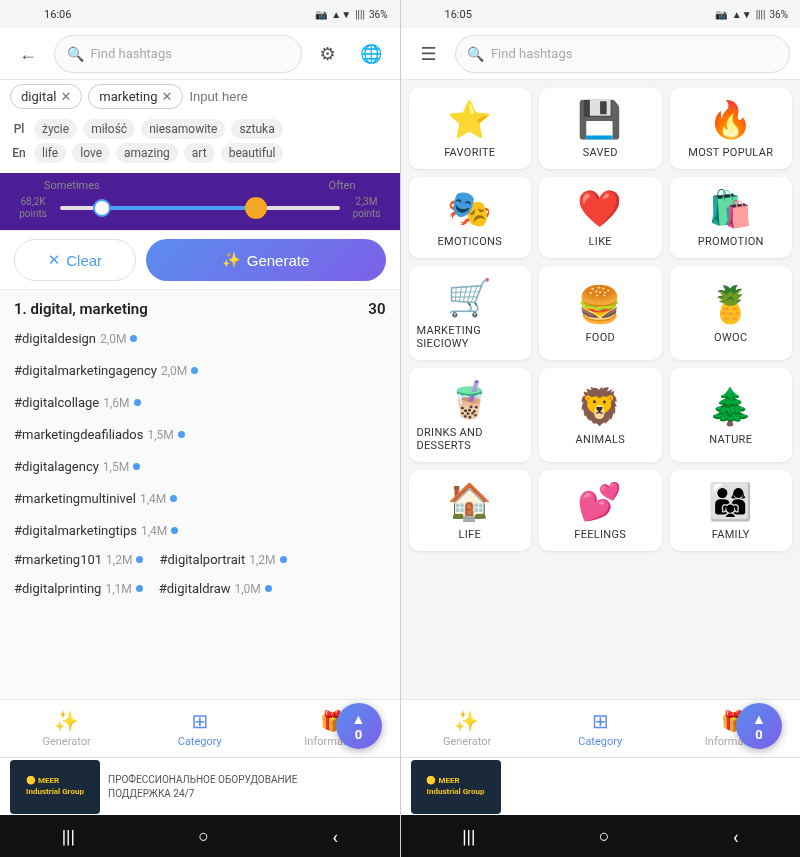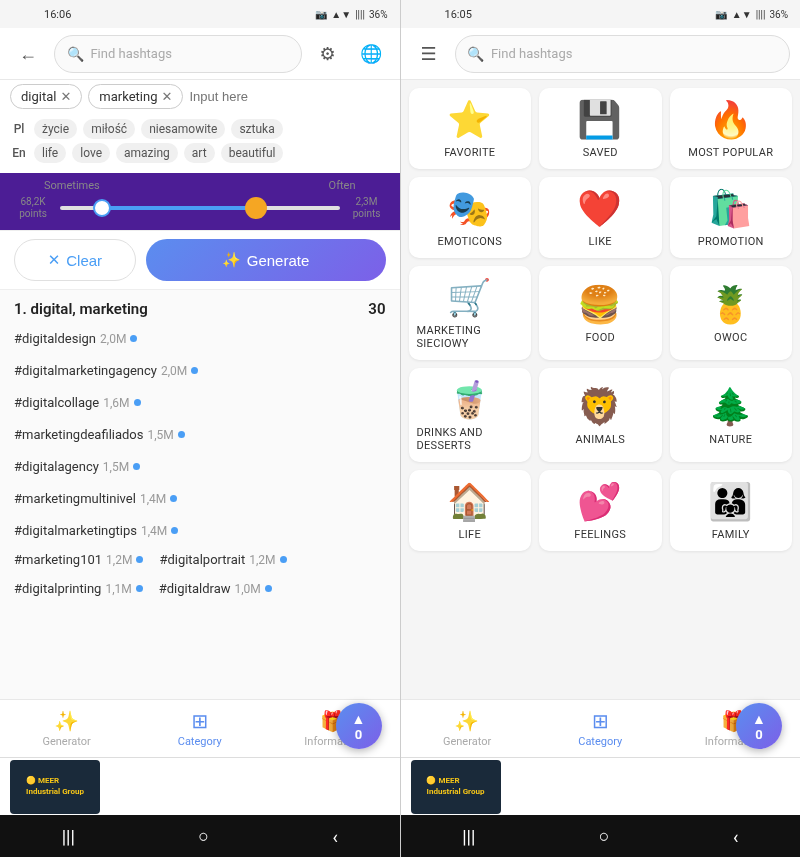--- a/index.html
+++ b/index.html
@@ -621,20 +621,21 @@
     <div class="bottom-nav-item">
       <span class="bottom-nav-icon">🎁</span>
       <span class="bottom-nav-label">Information</span>
     </div>
   </div>
 
   <div class="ad-banner">
     <div class="ad-logo" style="white-space:pre-line;font-size:8px;line-height:1.3;">
       <span>🟡 MEER<br>Industrial Group</span>
     </div>
+    <div class="ad-text">ПРОФЕССИОНАЛЬНОЕ ОБОРУДОВАНИЕ<br>ПОДДЕРЖКА 24/7</div>
   </div>
 
   <div class="sys-nav">
     <span class="sys-nav-btn">|||</span>
     <span class="sys-nav-btn">○</span>
     <span class="sys-nav-btn">‹</span>
   </div>
 
   <div class="fab">
     <span class="fab-arrow">▲</span>

